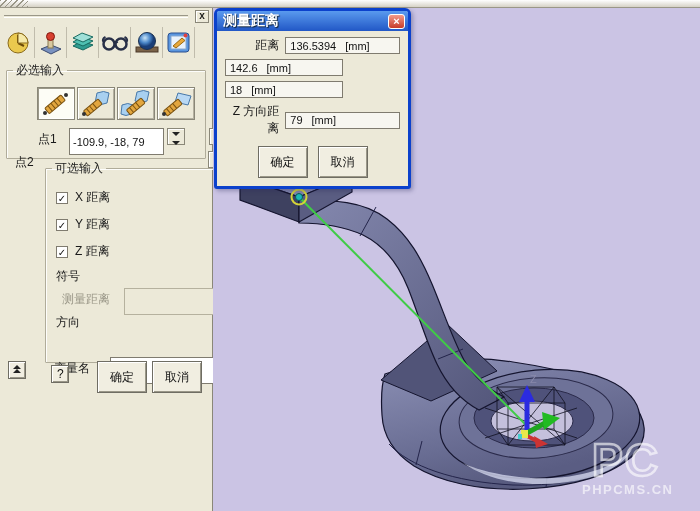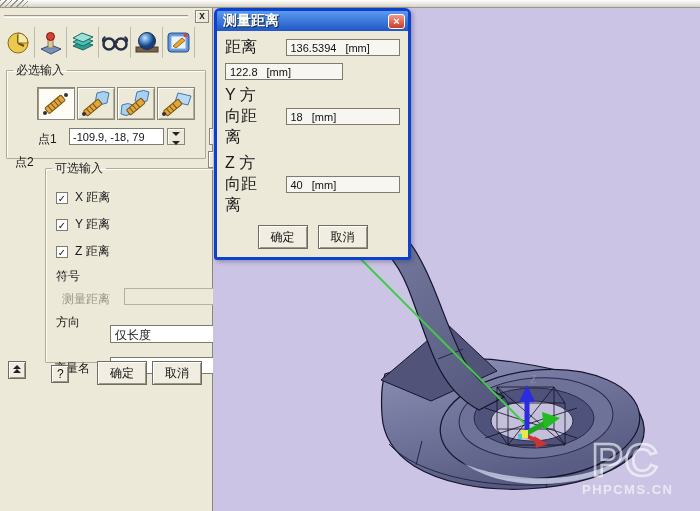--- a/index.html
+++ b/index.html
@@ -36,21 +36,21 @@
   .grp-required { left:6px; top:54px; width:200px; height:97px; }
   .grp-optional { left:6px; top:152px; width:200px; height:203px;margin-left:39px; }
 
   .mode-row { position:absolute; left:30px; top:8px; display:flex; gap:2px; }
   .mode-btn { width:38px; height:33px; background:#ECE9D8; border:1px solid #8A8778;
     box-shadow:inset 1px 1px 0 #fff, inset -1px -1px 0 #B4B0A0; padding:0; cursor:pointer;
     display:flex; align-items:center; justify-content:center; }
   .mode-btn.active { background:#FDFDF6; box-shadow:inset 1px 1px 0 #9a9788, inset -1px -1px 0 #fff; }
 
   .fld-label { font-size:12px; color:#1a1a1a; }
-  .txt { background:#fff; border:1px solid #7F7B6F; height:17px; font-size:11px;
+  .txt { background:#fff; border:1px solid #7F7B6F; height:27px; font-size:11px;
     padding:1px 3px; font-family:"Liberation Sans","DejaVu Sans",sans-serif; color:#111; }
   .txt:disabled,.txt.disabled { background:#ECE9D8; border-color:#B5B19E; color:#9a9788; }
 
   .chev-btn { width:18px; height:17px; background:#ECE9D8; border:1px solid #8A8778;
     box-shadow:inset 1px 1px 0 #fff; cursor:pointer; position:relative; }
   .chev-btn i, .chev-btn i::after { display:block; position:absolute; left:4px; width:8px; height:4px;
     border-left:4px solid transparent; border-right:4px solid transparent; border-top:4px solid #222;
     width:0; height:0; content:""; }
   .chev-btn i { top:3px; }
   .chev-btn i::after { top:5px; left:-4px; }
@@ -70,21 +70,21 @@
     background:#ECE9D8; border:1px solid #B4B0A0; box-shadow:inset 1px 1px 0 #fff;
     display:flex; align-items:center; justify-content:center; }
   .dd .arrow-btn i { width:0; height:0; border-left:3px solid transparent;
     border-right:3px solid transparent; border-top:4px solid #111; }
 
   .icon-sq-btn { width:16px; height:17px; background:#ECE9D8; border:1px solid #B4B0A0;
     box-shadow:inset 1px 1px 0 #fff; position:relative; }
   .icon-sq-btn i { position:absolute; left:3px; top:3px; width:8px; height:9px;
     border:1px solid #A8A494; background:repeating-linear-gradient(#fff 0 1px,#CCC8B8 1px 3px); }
 
-  .push-btn { background:#F1EEE1; border:1px solid #6F6D63; height:24px; min-width:50px;
+  .push-btn { background:#F1EEE1; border:1px solid #6F6D63; height:32px; min-width:50px;
     box-shadow:inset 1px 1px 0 #fff, inset -1px -1px 0 #9a9788; font-size:12px; color:#111;
     cursor:pointer; font-family:"Liberation Sans","DejaVu Sans",sans-serif; }
   .sm-btn { width:18px; height:18px; min-width:18px; padding:0; position:relative; }
   .sm-btn .chevup, .sm-btn .chevup::after { position:absolute; width:0; height:0; content:"";
     border-left:4px solid transparent; border-right:4px solid transparent; border-bottom:4px solid #222; }
   .sm-btn .chevup { left:4px; top:3px; }
   .sm-btn .chevup::after { left:-4px; top:4px; }
 
   
   .viewport { position:absolute; left:213px; top:8px; width:487px; height:503px;
@@ -96,21 +96,21 @@
     background:#ECE9D8; border:3px solid #0B41CC; border-radius:6px 6px 3px 3px;
     box-shadow:2px 2px 4px rgba(40,40,90,.35); z-index:10; }
   .dlg-title { height:20px; background:linear-gradient(180deg,#5A9AEE,#2157C6);
     display:flex; align-items:center; padding:0 3px 0 6px; border-radius:2px 2px 0 0; }
   .dlg-title .cap { color:#fff; font-weight:bold; font-size:14px; text-shadow:1px 1px 1px #123; flex:1; }
   .dlg-close { width:17px; height:15px; border:1px solid #fff; border-radius:3px;
     background:linear-gradient(180deg,#F29A8A,#C83C28); color:#fff; font-weight:bold;
     font-size:11px; line-height:13px; text-align:center; cursor:pointer; }
   .dlg-body { padding:6px 8px 8px 8px; }
   .dlg-row { display:flex; align-items:center; margin-bottom:5px; }
-  .dlg-row .lbl { width:62px; padding-right:16px; font-size:16px; }
+  .dlg-row .lbl { width:62px; text-align:right; padding-right:6px; font-size:12px; }
   .dlg-row .val { width:118px; height:17px; background:#F7F6F0; border:1px solid #7F7B6F;
     font-size:11px; padding:1px 4px; color:#111; display:flex; align-items:center; }
   .dlg-row .val .unit { margin-left:9px; }
   .dlg-btns { display:flex; justify-content:center; gap:10px; margin-top:9px; }
 </style>
 </head>
 <body>
 
 <div id="screen">
 
@@ -256,26 +256,20 @@
         <span class="fld-label">Z 距离</span>
       </div>
 
       <span class="fld-label abs" style="left:10px; top:91px;">符号</span>
 
       <span class="fld-label abs" style="left:16px; top:114px; color:#9a9788;">测量距离</span>
       <input class="txt disabled abs" style="left: 78px; top: 111px; width: 94px;" disabled="" value="">
       <span class="icon-sq-btn abs" style="left:175px; top:111px;"><i></i></span>
 
       <span class="fld-label abs" style="left:10px; top:137px;">方向</span>
-      <div class="dd abs" style="left:64px; top:134px; width:122px;">
-        <span>仅长度</span>
-        <span class="arrow-btn">
-            <i></i>
-          </span>
-      </div>
 
 
       <span class="fld-label abs" style="left:8px; top:183px;">变量名</span>
       <input class="txt abs" style="left: 64px; top: 180px; width: 124px;" value="">
     </fieldset>
 
     
     <button class="push-btn sm-btn abs" style="left:8px; top:353px;">
       <span class="chevup"></span>
     </button>
@@ -381,37 +375,36 @@
       <div class="dlg-row">
         <span class="lbl">距离</span>
         <span class="val">
           <span>136.5394</span>
           <span class="unit">[mm]</span>
         </span>
       </div>
 
       <div class="dlg-row">
         <span class="val">
-          <span>122.8</span>
+          <span>142.6</span>
           <span class="unit">[mm]</span>
         </span>
       </div>
 
       <div class="dlg-row">
-        <span class="lbl">Y 方向距离</span>
         <span class="val">
           <span>18</span>
           <span class="unit">[mm]</span>
         </span>
       </div>
 
       <div class="dlg-row">
         <span class="lbl">Z 方向距离</span>
         <span class="val">
-          <span>40</span>
+          <span>79</span>
           <span class="unit">[mm]</span>
         </span>
       </div>
 
       <div class="dlg-btns">
         <button class="push-btn">确定</button>
         <button class="push-btn">取消</button>
       </div>
     </div>
   </div>

